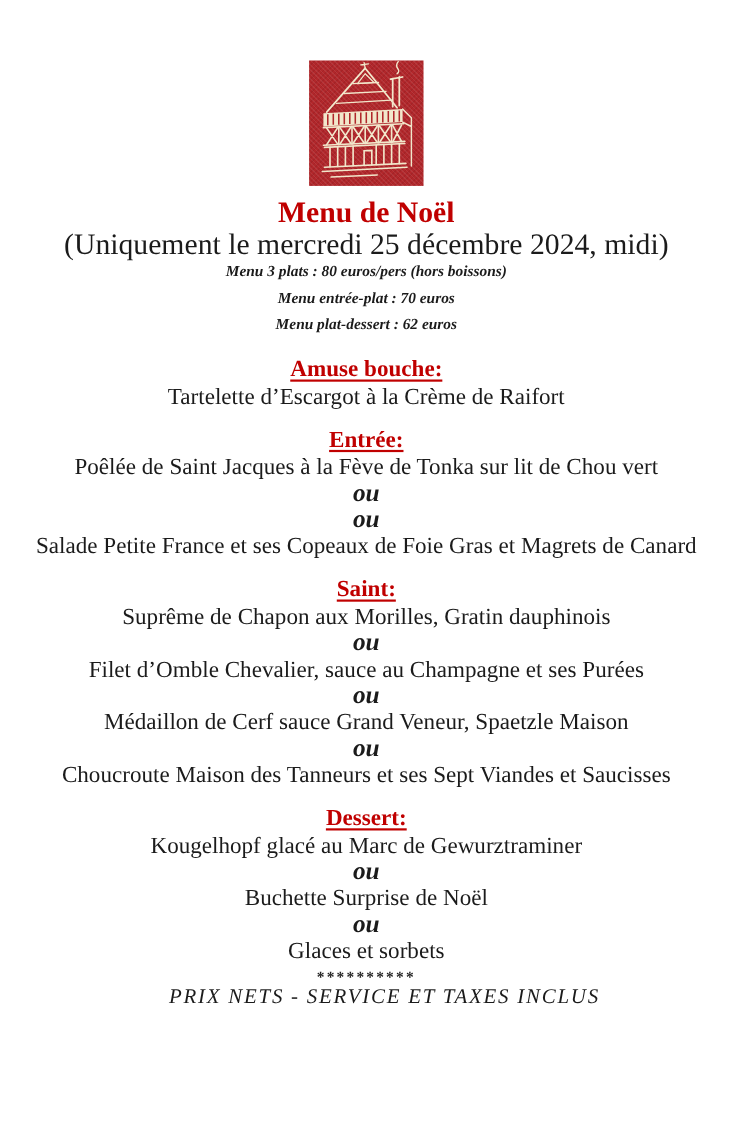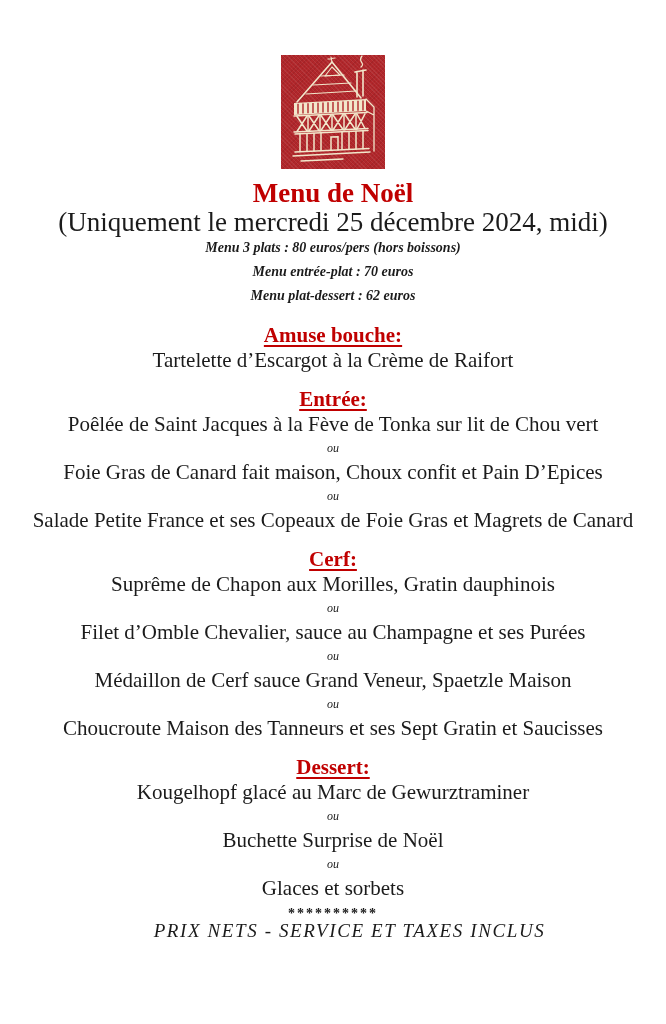--- a/index.html
+++ b/index.html
@@ -43,21 +43,21 @@
   .section-heading{
     margin:0;
     font-size:21px;line-height:26px;
     font-weight:700;
     color:var(--accent-red);
     text-decoration:underline;
     text-underline-offset:3px;
     text-decoration-thickness:1.5px;
   }
   .dish{font-size:21px;line-height:24px;}
-  .ou{font-size:12px;line-height:24px;font-weight:400;font-style:italic;}
+  .ou{font-size:23px;line-height:24px;font-weight:700;font-style:italic;}
   .stars{margin-top:6px;font-size:14px;line-height:16px;font-weight:700;letter-spacing:2px;}
   .footer-note{font-size:19px;line-height:18px;font-style:italic;letter-spacing:1.6px;padding-left:33px;}
 </style>
 </head>
 <body>
 
 <div class="page">
 
   <div class="logo-box">
     <svg viewBox="0 0 104 114" xmlns="http://www.w3.org/2000/svg" aria-hidden="true">
@@ -111,35 +111,34 @@
     <h2 class="section-heading">Amuse bouche:</h2>
     <div class="section-items">
           <div class="dish">Tartelette d’Escargot à la Crème de Raifort</div>
         </div>
   </section>
       <section class="menu-section">
     <h2 class="section-heading">Entrée:</h2>
     <div class="section-items">
           <div class="dish">Poêlée de Saint Jacques à la Fève de Tonka sur lit de Chou vert</div>
           <div class="ou">ou</div>
-          <div class="dish">Foie Gras de Canard fait maison, Choux confit et Pain D’Epices</div>
           <div class="ou">ou</div>
           <div class="dish">Salade Petite France et ses Copeaux de Foie Gras et Magrets de Canard</div>
         </div>
   </section>
       <section class="menu-section">
-    <h2 class="section-heading">Cerf:</h2>
+    <h2 class="section-heading">Saint:</h2>
     <div class="section-items">
           <div class="dish">Suprême de Chapon aux Morilles, Gratin dauphinois</div>
           <div class="ou">ou</div>
           <div class="dish">Filet d’Omble Chevalier, sauce au Champagne et ses Purées</div>
           <div class="ou">ou</div>
           <div class="dish">Médaillon de Cerf sauce Grand Veneur, Spaetzle Maison</div>
           <div class="ou">ou</div>
-          <div class="dish">Choucroute Maison des Tanneurs et ses Sept Gratin et Saucisses</div>
+          <div class="dish">Choucroute Maison des Tanneurs et ses Sept Viandes et Saucisses</div>
         </div>
   </section>
       <section class="menu-section">
     <h2 class="section-heading">Dessert:</h2>
     <div class="section-items">
           <div class="dish">Kougelhopf glacé au Marc de Gewurztraminer</div>
           <div class="ou">ou</div>
           <div class="dish">Buchette Surprise de Noël</div>
           <div class="ou">ou</div>
           <div class="dish">Glaces et sorbets</div>

